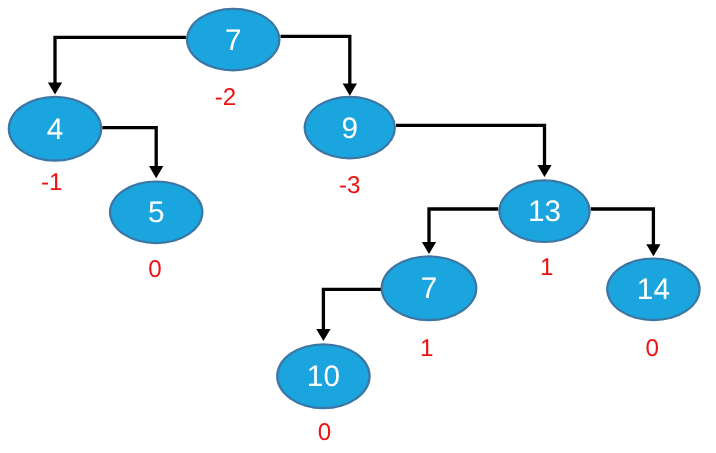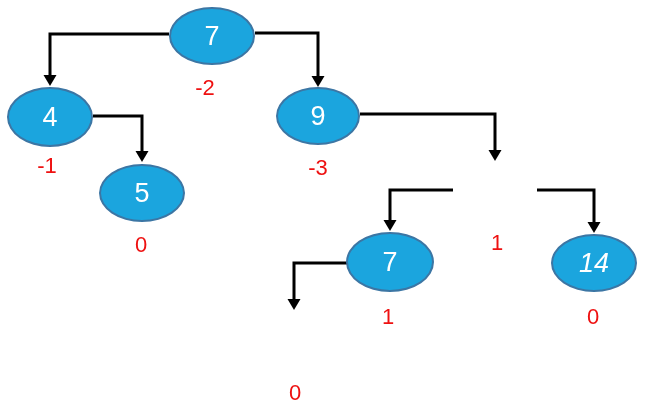--- a/index.html
+++ b/index.html
@@ -69,19 +69,21 @@
     </svg>
 
 <div class="tree-node" style="left: 169px; top: 7px; width: 86px; height: 58px;">7</div>
     <div class="balance-label" style="left: 205px; top: 88px;">-2</div>
     <div class="tree-node" style="left: 7px; top: 87px; width: 86px; height: 60px;">4</div>
     <div class="balance-label" style="left: 47px; top: 166px;">-1</div>
     <div class="tree-node" style="left: 276px; top: 87px; width: 84px; height: 58px;">9</div>
     <div class="balance-label" style="left: 318px; top: 168px;">-3</div>
     <div class="tree-node" style="left: 99px; top: 164px; width: 86px; height: 58px;">5</div>
     <div class="balance-label" style="left: 141px; top: 245px;">0</div>
+    <div class="tree-node" style="left: 453px; top: 163px; width: 84px; height: 58px;">13</div>
     <div class="balance-label" style="left: 497px; top: 243px;">1</div>
     <div class="tree-node" style="left: 346px; top: 232px; width: 88px; height: 60px;">7</div>
     <div class="balance-label" style="left: 388px; top: 317px;">1</div>
-    <div class="tree-node" style="left: 551px; top: 234px; width: 86px; height: 58px; font-style: italic;">14</div>
+    <div class="tree-node" style="left: 551px; top: 234px; width: 86px; height: 58px;">14</div>
     <div class="balance-label" style="left: 593px; top: 317px;">0</div>
+    <div class="tree-node" style="left: 251px; top: 312px; width: 86px; height: 60px;">10</div>
     <div class="balance-label" style="left: 295px; top: 393px;">0</div>
   </div>
 
 </body></html>

